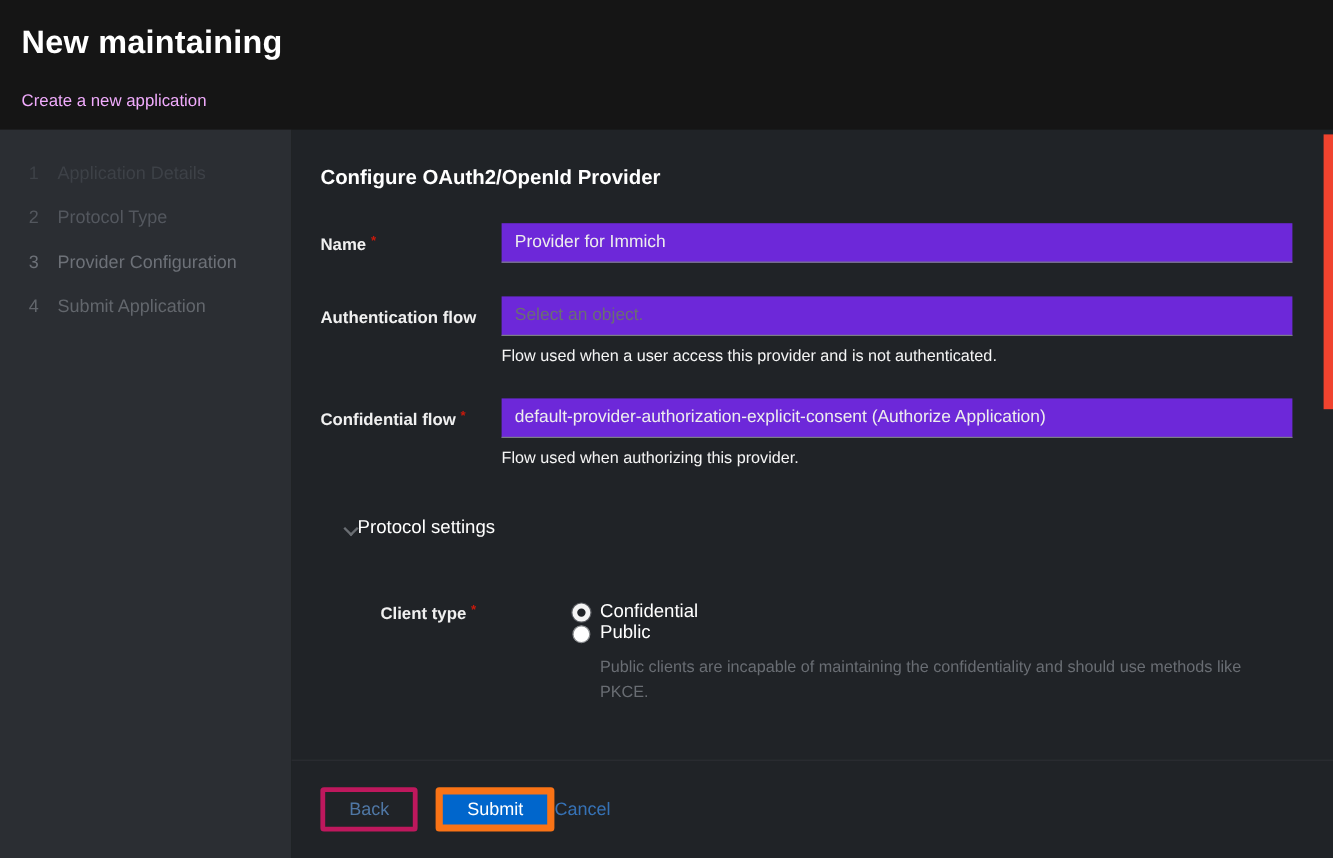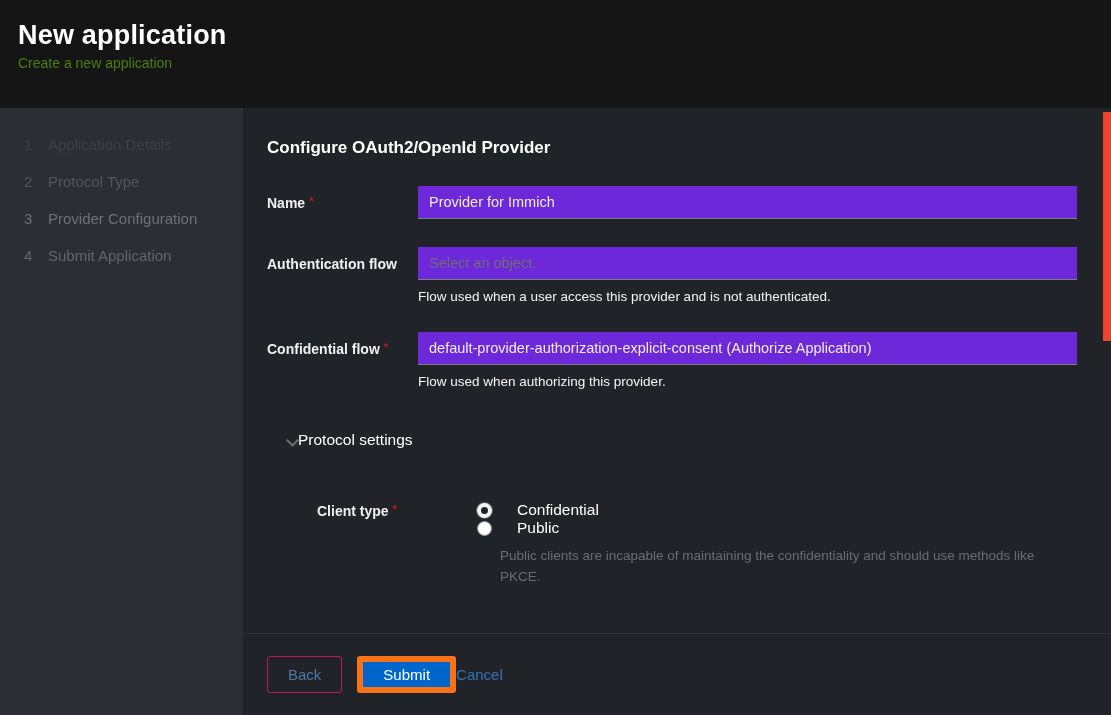--- a/index.html
+++ b/index.html
@@ -7,21 +7,21 @@
   body {
     font-family:"Liberation Sans", sans-serif;
     background:#151515;
     color:#fff;
   }
   
   .wizard-header {
     height:108px; background:#151515; padding:20px 18px 0 18px;
   }
   .wizard-title { font-size:27px; font-weight:700; color:#fff; letter-spacing:.2px; }
-  .wizard-subtitle { margin-top:4px; font-size:14px; color:#4d7c0f; }
+  .wizard-subtitle { margin-top:24px; font-size:14px; color:#f0abfc; }
 
   
   .wizard-body { display:flex; height:607px; position:relative; }
 
   
   .wizard-nav {
     width:243px; background:#2b2e33; padding-top:18px; flex:none;
   }
   .wizard-step {
     display:flex; align-items:center; gap:12px;
@@ -70,21 +70,21 @@
     border-right:2px solid #6a6e73; border-bottom:2px solid #6a6e73;
     transform:rotate(45deg);
   }
 
   
   .group-row {
     display:grid; grid-template-columns:160px 1fr; align-items:start;
     margin:52px 0 0 50px;
   }
   .group-row .form-label { padding-top:2px; }
-  .radio-option { display:flex; align-items:center; gap:25px; cursor:pointer; }
+  .radio-option { display:flex; align-items:center; gap:8px; cursor:pointer; }
   .radio-option + .radio-helper { margin-top:8px; }
   .radio {
     width:15px; height:15px; border-radius:50%;
     background:#fff; border:1px solid #8a8d90; flex:none;
   }
   .radio.checked {
     background:#202327; border:4px solid #f4f4f4;
     box-shadow:0 0 0 1px #5b5e63;
   }
   .radio-label { font-size:15.5px; color:#fff; }
@@ -96,21 +96,21 @@
   
   .wizard-footer {
     height:82px; border-top:1px solid #2c2f34; background:#202327;
     display:flex; align-items:center; padding:0 24px; flex:none;
   }
   .btn {
     font-family:"Liberation Sans", sans-serif; font-size:15px;
     border-radius:3px; cursor:pointer; padding:0 20px; height:37px;
   }
   .btn-back {
-    background:transparent; border:1px solid #be185d; color:#4f77a5;
+    background:transparent; border:4px solid #be185d; color:#4f77a5;
     margin-right:15px; min-width:67px;
   }
   .btn-submit {
     background:#0066cc; border:6px solid #f97316; color:#fff; min-width:84px;
   }
   .cancel-link {
     color:#3672b6; font-size:15px; text-decoration:none; cursor:pointer;
   }
 
   
@@ -119,21 +119,21 @@
   }
   .scrollbar-thumb {
     position:absolute; right:0; top:4px; width:8px; height:229px;
     background:#f0432e; cursor:grab;
   }
 </style>
 </head>
 <body>
 
 <header class="wizard-header">
-  <h1 class="wizard-title">New application</h1>
+  <h1 class="wizard-title">New maintaining</h1>
   <div class="wizard-subtitle">Create a new application</div>
 </header>
 
 <div class="wizard-body">
 
   <nav class="wizard-nav">
     <div class="wizard-step step-1">
       <span class="step-num">1</span>
       <span>Application Details</span>
     </div>

